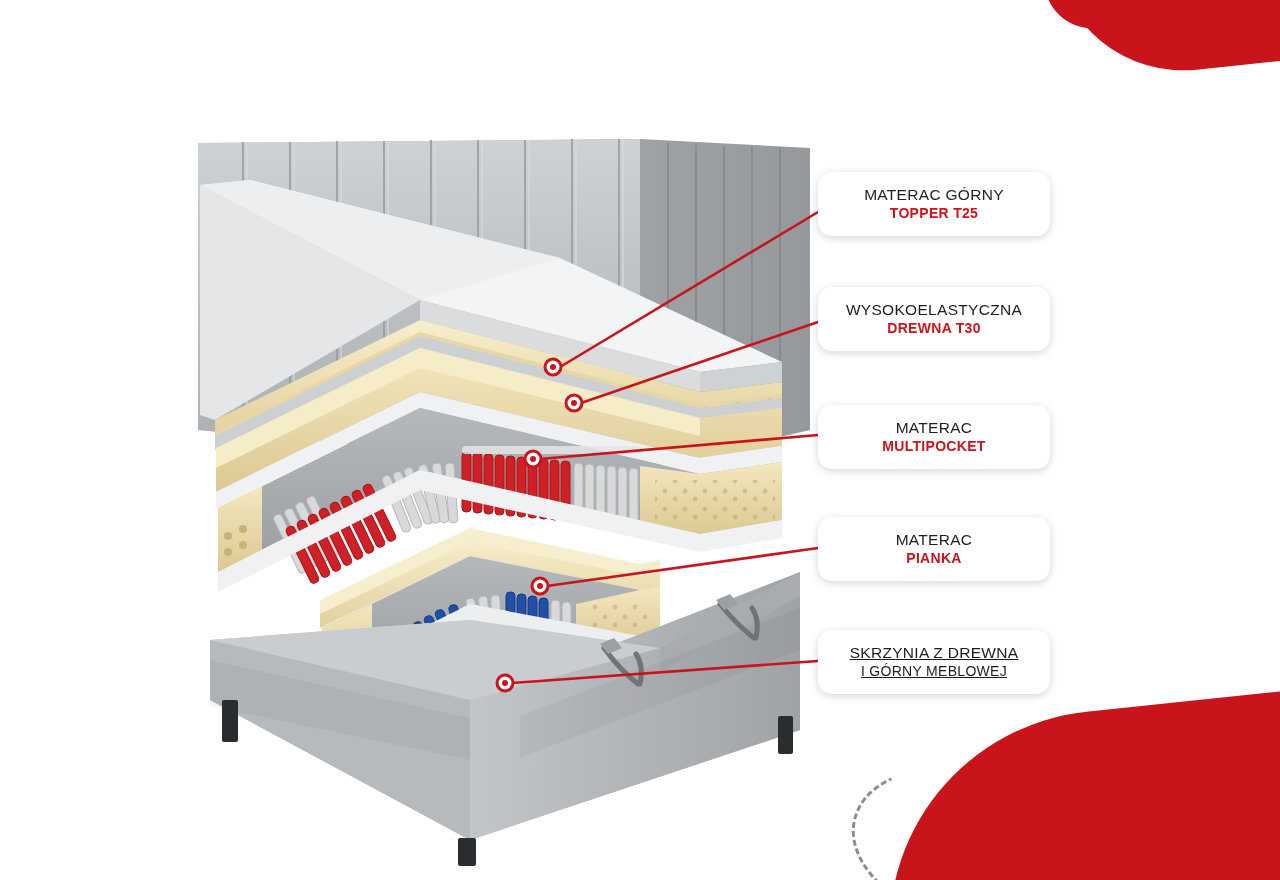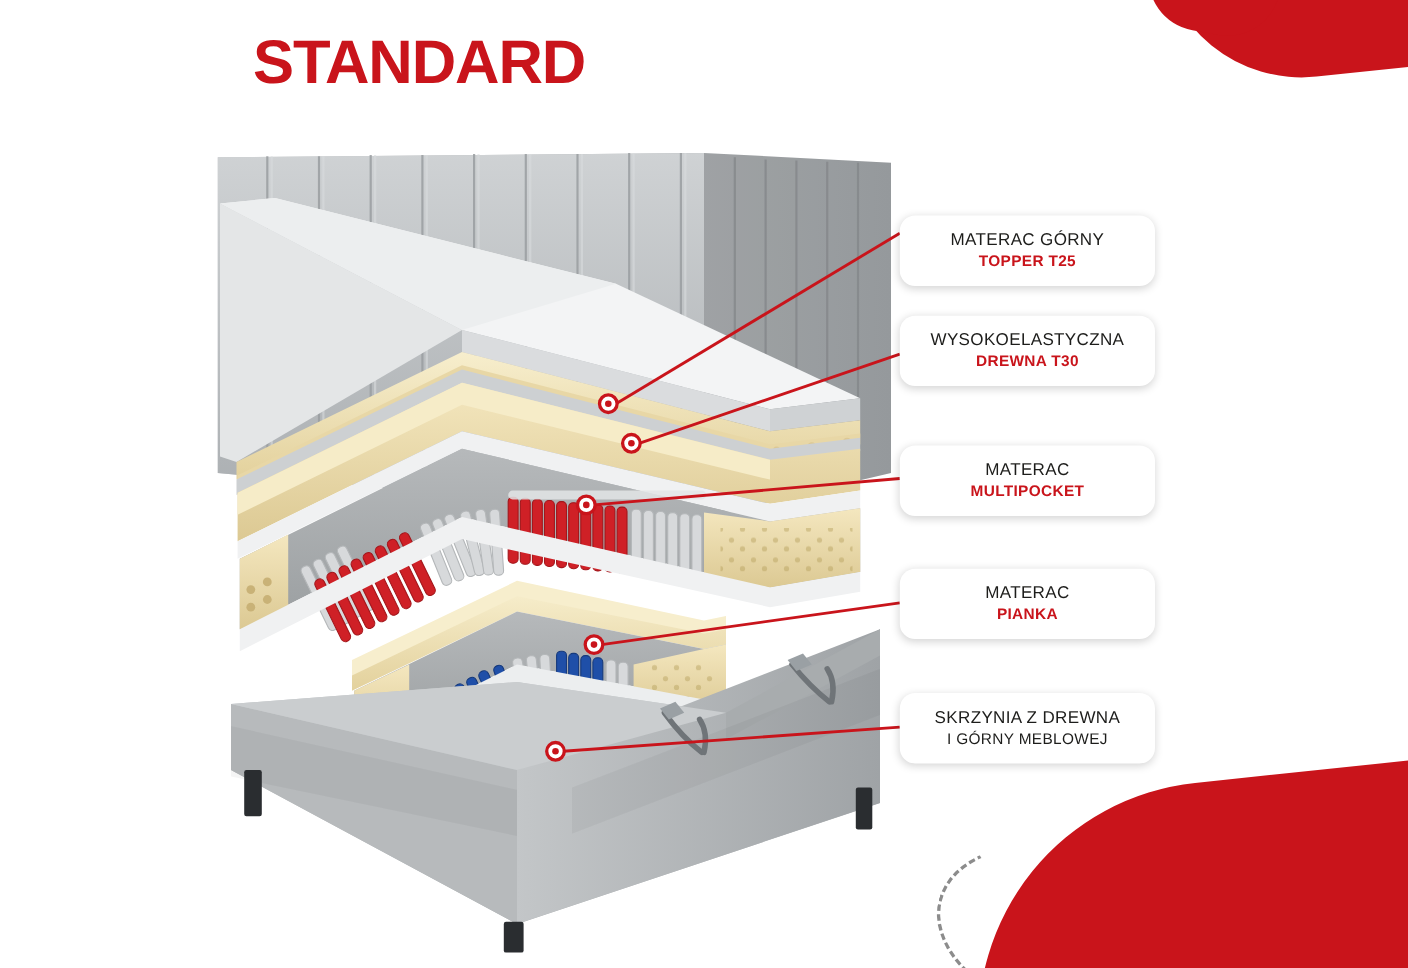--- a/index.html
+++ b/index.html
@@ -108,37 +108,37 @@
   .callout .l2 {
     font-size: 14px;
     font-weight: bold;
     color: #c9141b;
     letter-spacing: .3px;
   }
   .callout.plain .l1,
   .callout.plain .l2 {
     color: #1d1d1b;
     font-weight: normal;
-  }
-  .c1 { left: 818px; top: 196px; }
+    text-decoration: underline;
+  }
+  .c1 { left: 818px; top: 172px; }
   .c2 { left: 818px; top: 287px; }
   .c3 { left: 818px; top: 405px; }
   .c4 { left: 818px; top: 517px; }
   .c5 { left: 818px; top: 630px; }
 </style>
 </head>
 <body>
 
 <div class="corner-tr"></div>
 <div class="corner-tr2"></div>
 <div class="corner-br"></div>
 <div class="corner-br-arc"></div>
 
 <div class="title-wrap">
-  <div class="title-main">STANDARD</div>
 </div>
 
 <div class="stage">
 <svg width="1280" height="880" viewBox="0 0 1280 880" xmlns="http://www.w3.org/2000/svg">
   <defs>
     <linearGradient id="fabA" x1="0" y1="0" x2="0" y2="1">
       <stop offset="0" stop-color="#cfd2d4"></stop>
       <stop offset="1" stop-color="#a9adb0"></stop>
     </linearGradient>
     <linearGradient id="fabB" x1="0" y1="0" x2="1" y2="0">

